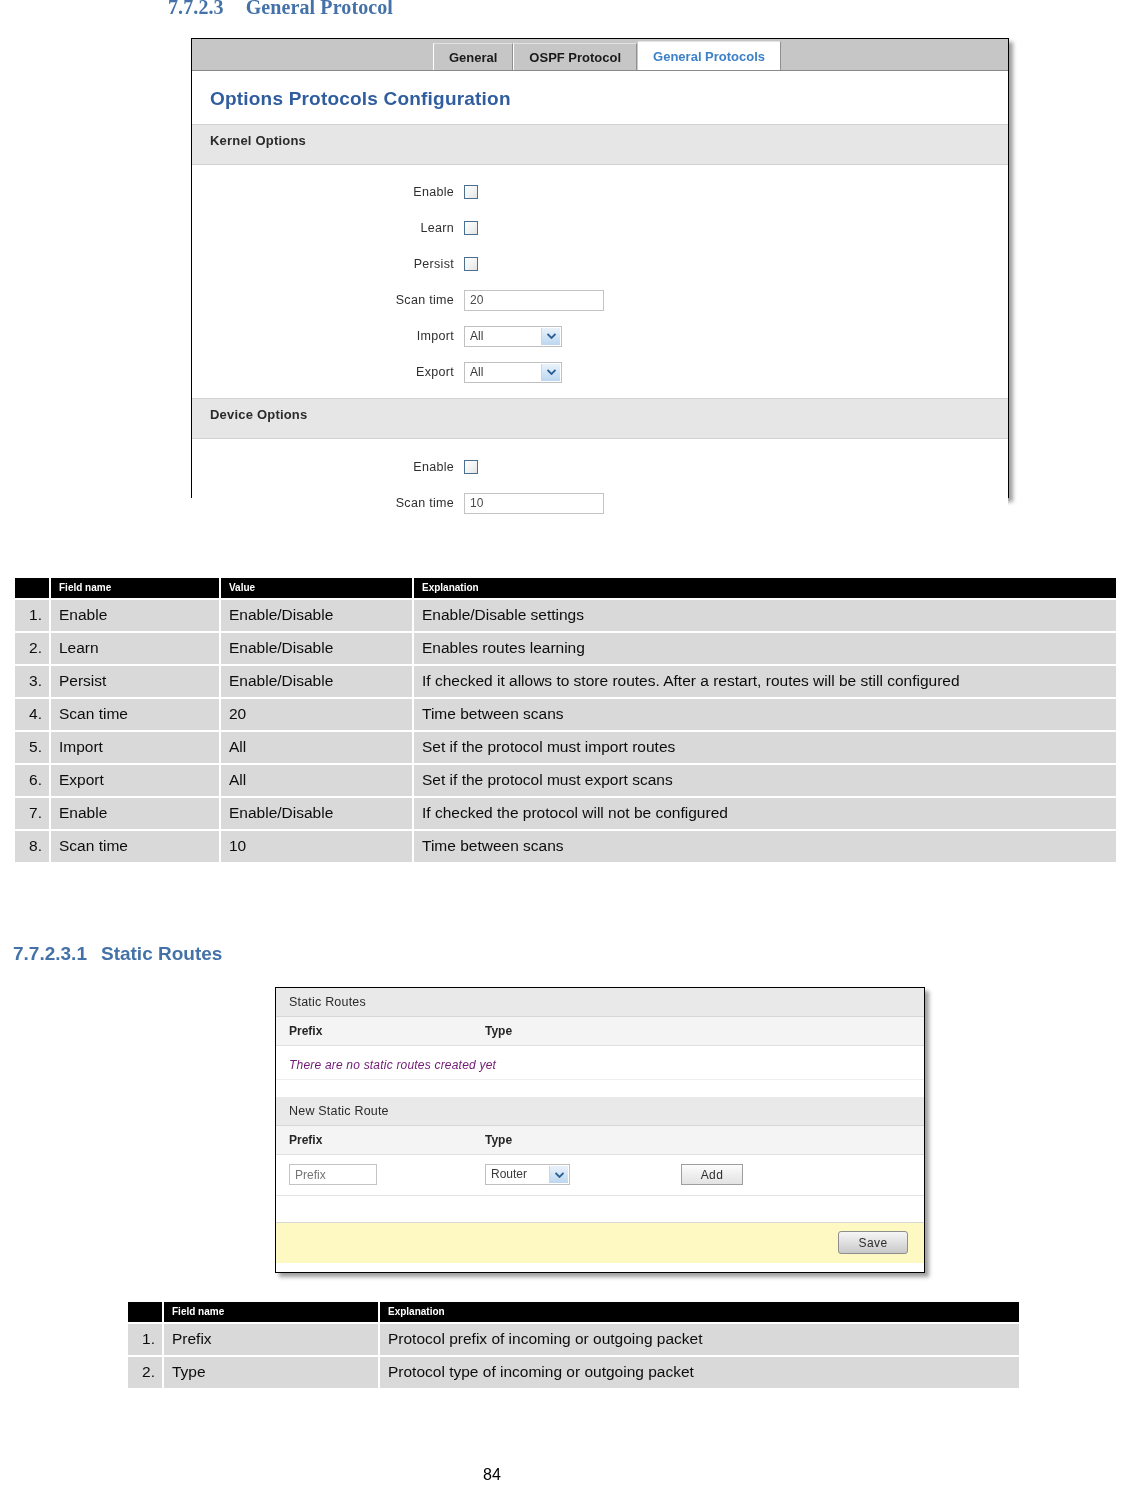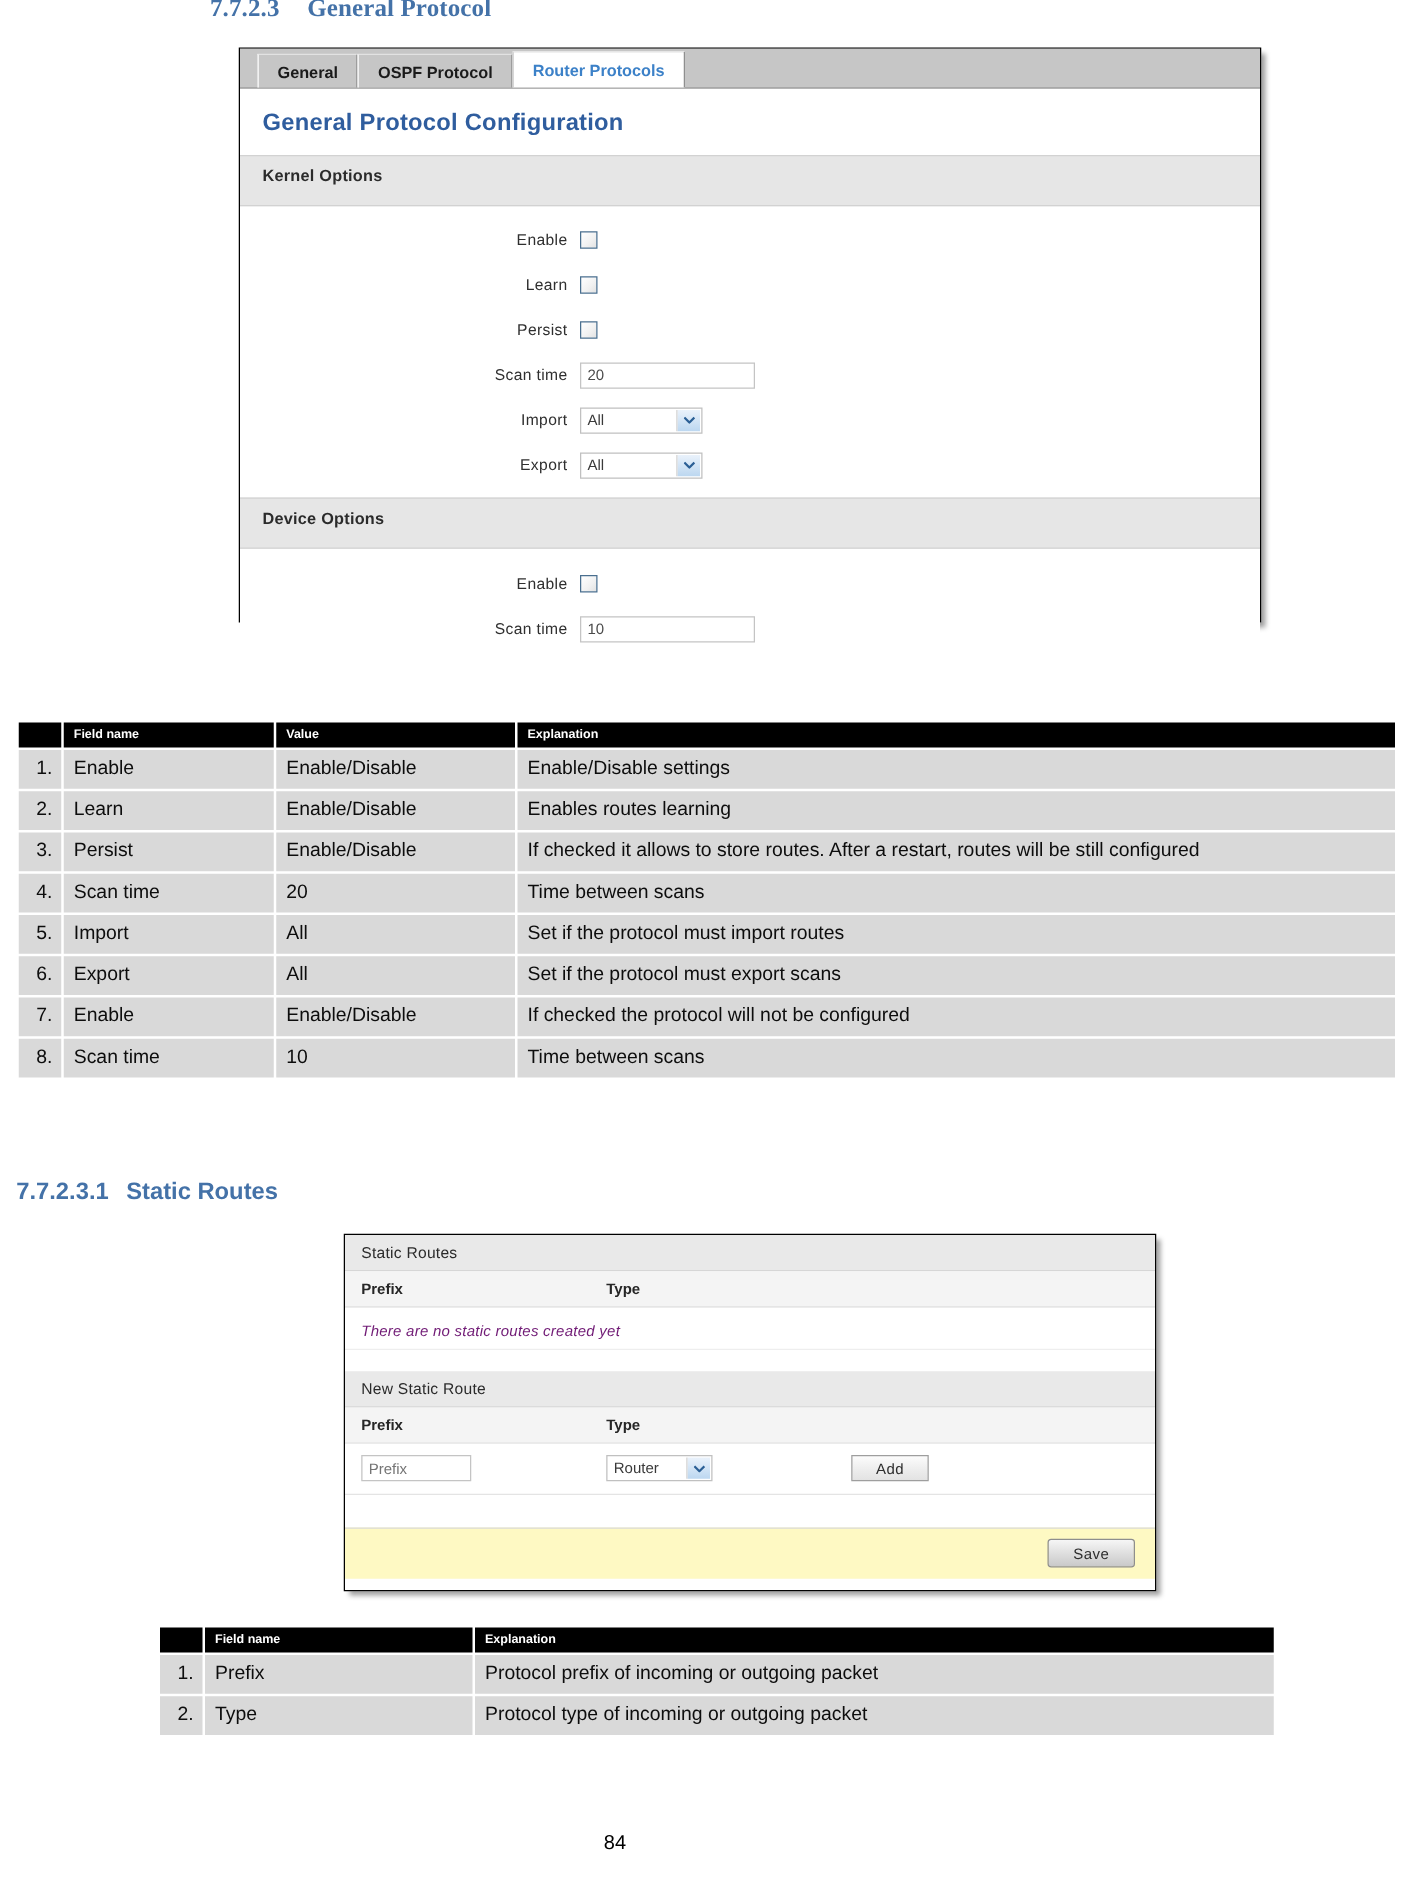--- a/index.html
+++ b/index.html
@@ -49,20 +49,21 @@
 
   
   .tabbar {
     height: 32px;
     background: #c6c6c6;
     border-bottom: 1px solid #8a8a8a;
     display: flex;
     align-items: flex-end;
     padding-left: 14px;
     box-sizing: border-box;
+    justify-content: center;
   }
   .tab {
     height: 27px;
     line-height: 27px;
     padding: 0 15px;
     font-size: 13px;
     font-weight: bold;
     color: #1a1a1a;
     background: #c6c6c6;
     border-left: 1px solid #ffffff;
@@ -276,25 +277,25 @@
 
 <div class="h3" style="left:168px; top:-4px;">
   <span class="num">7.7.2.3</span><span>General Protocol</span>
 </div>
 
 <div class="shot" style="left:191px; top:38px; width:818px; height:460px;">
 
   <div class="tabbar">
     <div class="tab">General</div>
     <div class="tab">OSPF Protocol</div>
-    <div class="tab active">Router Protocols</div>
+    <div class="tab active">General Protocols</div>
   </div>
 
   <div class="panel-body">
-    <div class="panel-title">General Protocol Configuration</div>
+    <div class="panel-title">Options Protocols Configuration</div>
 
     <div class="section-head">Kernel Options</div>
 
     <div style="height:9px"></div>
 
     <div class="field-row">
       <div class="field-label">Enable</div>
       <span class="cb"></span>
     </div>
 

